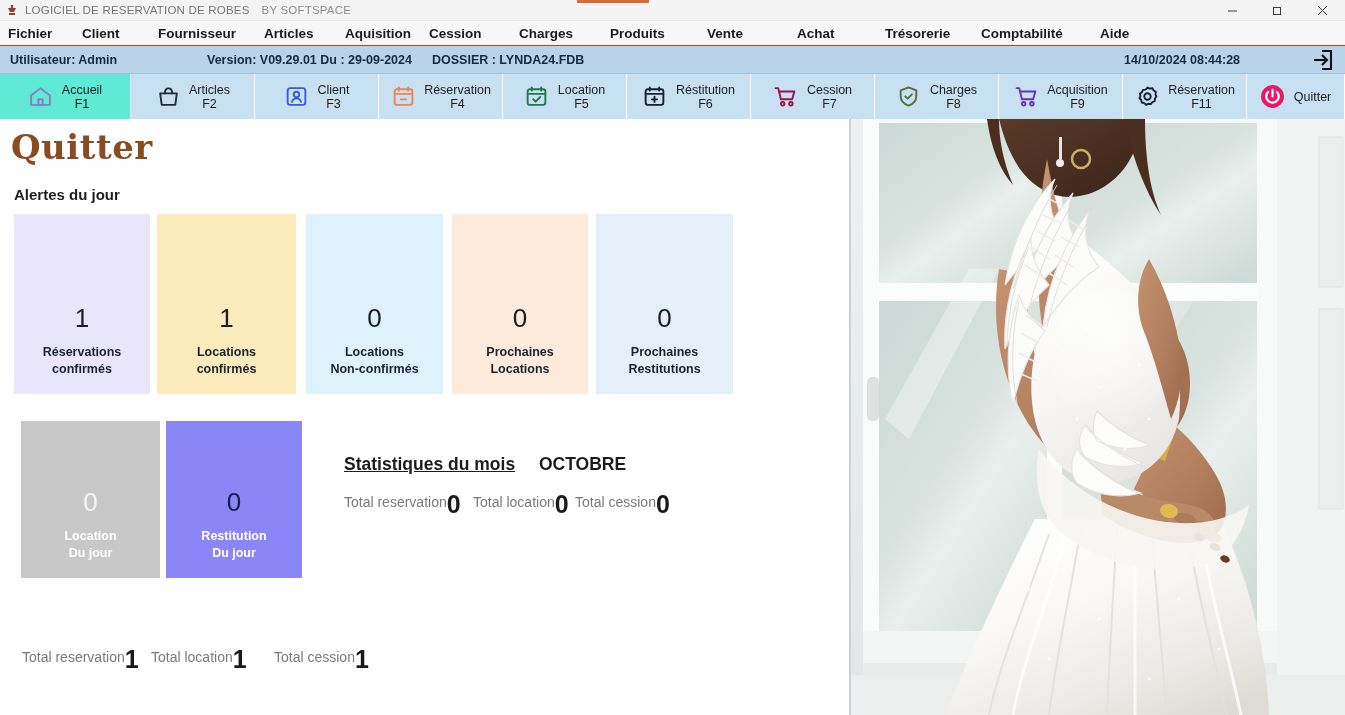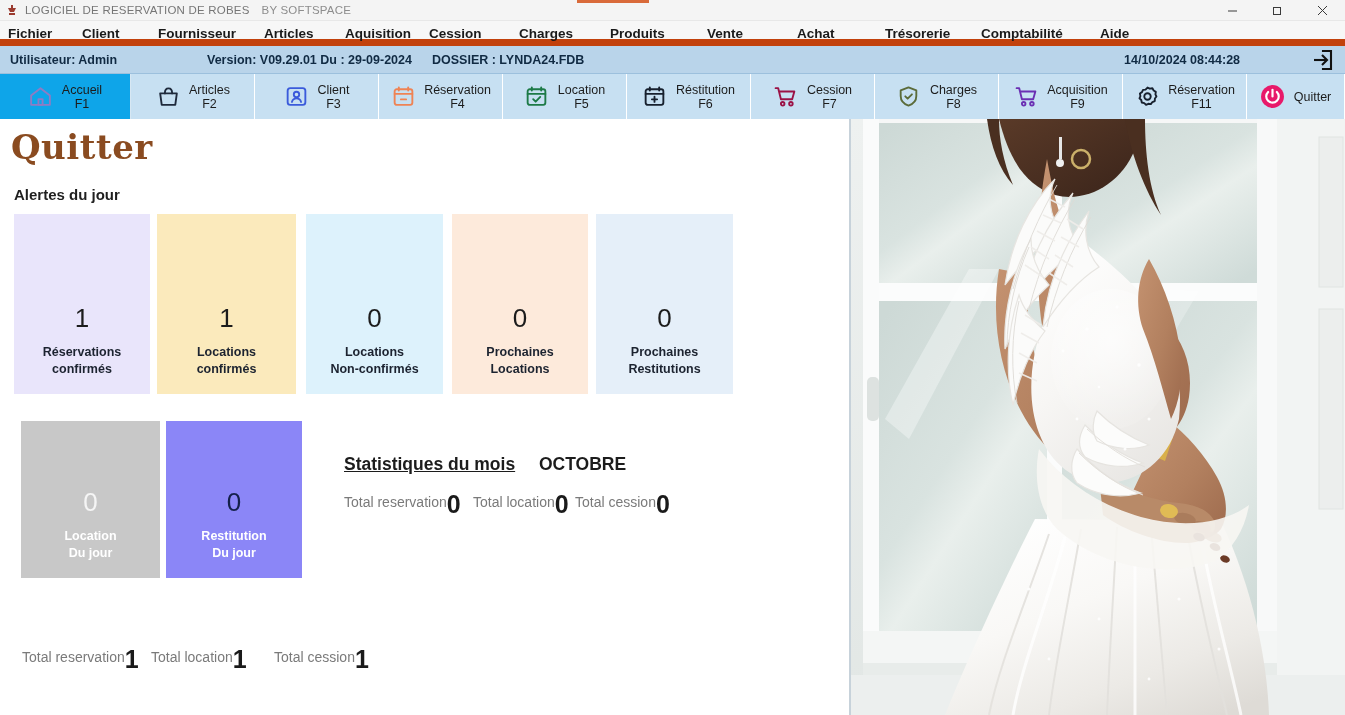--- a/index.html
+++ b/index.html
@@ -46,21 +46,21 @@
     width: 45px; height: 21px;
     display: flex; align-items: center; justify-content: center;
     color: #4a4a4a;
   }
   .tb-btn svg { display: block; }
 
   
   .menubar {
     position: absolute; left: 0; top: 21px; width: 1345px; height: 25px;
     background: #f7f7f7;
-    border-bottom: 7px solid #c2410c;
+    border-bottom: 1px solid #c2410c;
   }
   .menu-item {
     position: absolute; top: 0; height: 25px;
     display: flex; align-items: center;
     font-size: 13.5px; font-weight: bold; color: #1a1a1a;
     white-space: nowrap; cursor: default;
     font-family: "Liberation Sans", sans-serif;
   }
 
   
@@ -91,21 +91,21 @@
   }
   .nav-tab {
     height: 45px;
     display: flex; align-items: center; justify-content: center;
     gap: 8px;
     cursor: pointer;
     border-right: 1px solid #ffffff;
     background: #c7e0f2;
     flex: 0 0 auto;
   }
-  .nav-tab.active { background: #0ea5e9; border-right: 1px solid #d7e7f3; }
+  .nav-tab.active { background: #5eead4; border-right: 1px solid #d7e7f3; }
   .nav-ico {
     width: 26px; height: 26px;
     display: flex; align-items: center; justify-content: center;
     flex: 0 0 26px;
   }
   .nav-lbl {
     display: flex; flex-direction: column; align-items: center;
     line-height: 1.12;
     font-size: 12.5px; color: #1c1c1c;
     white-space: nowrap;

